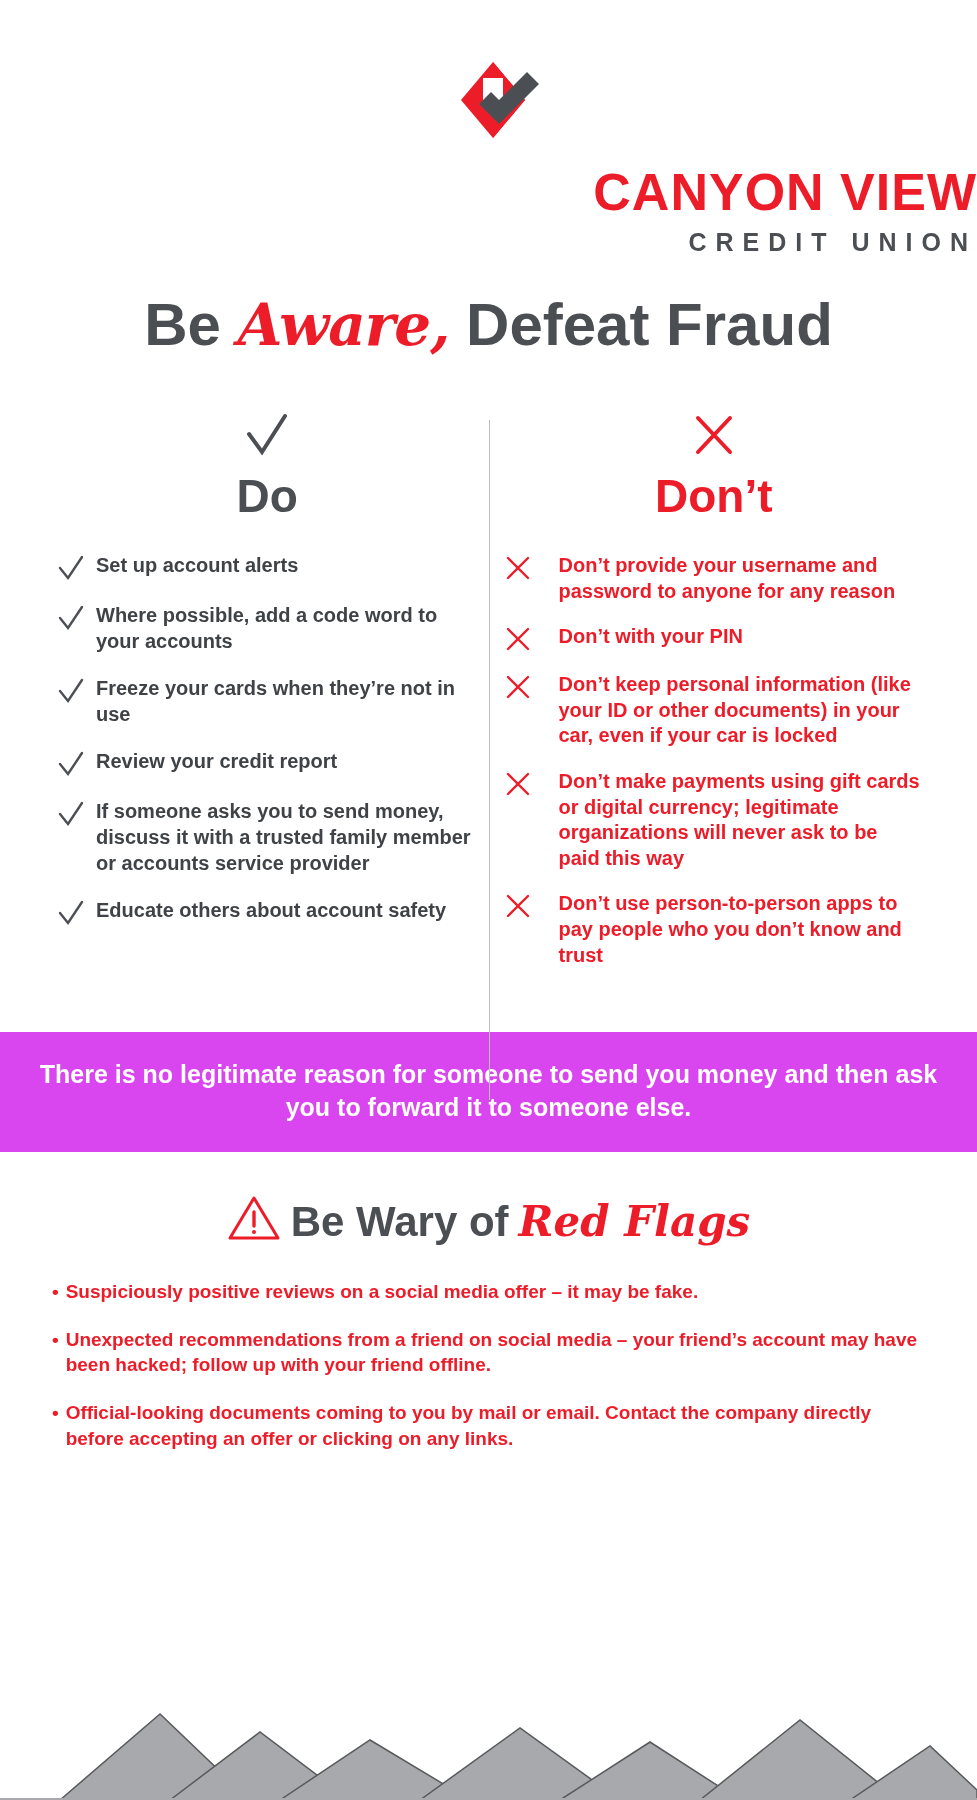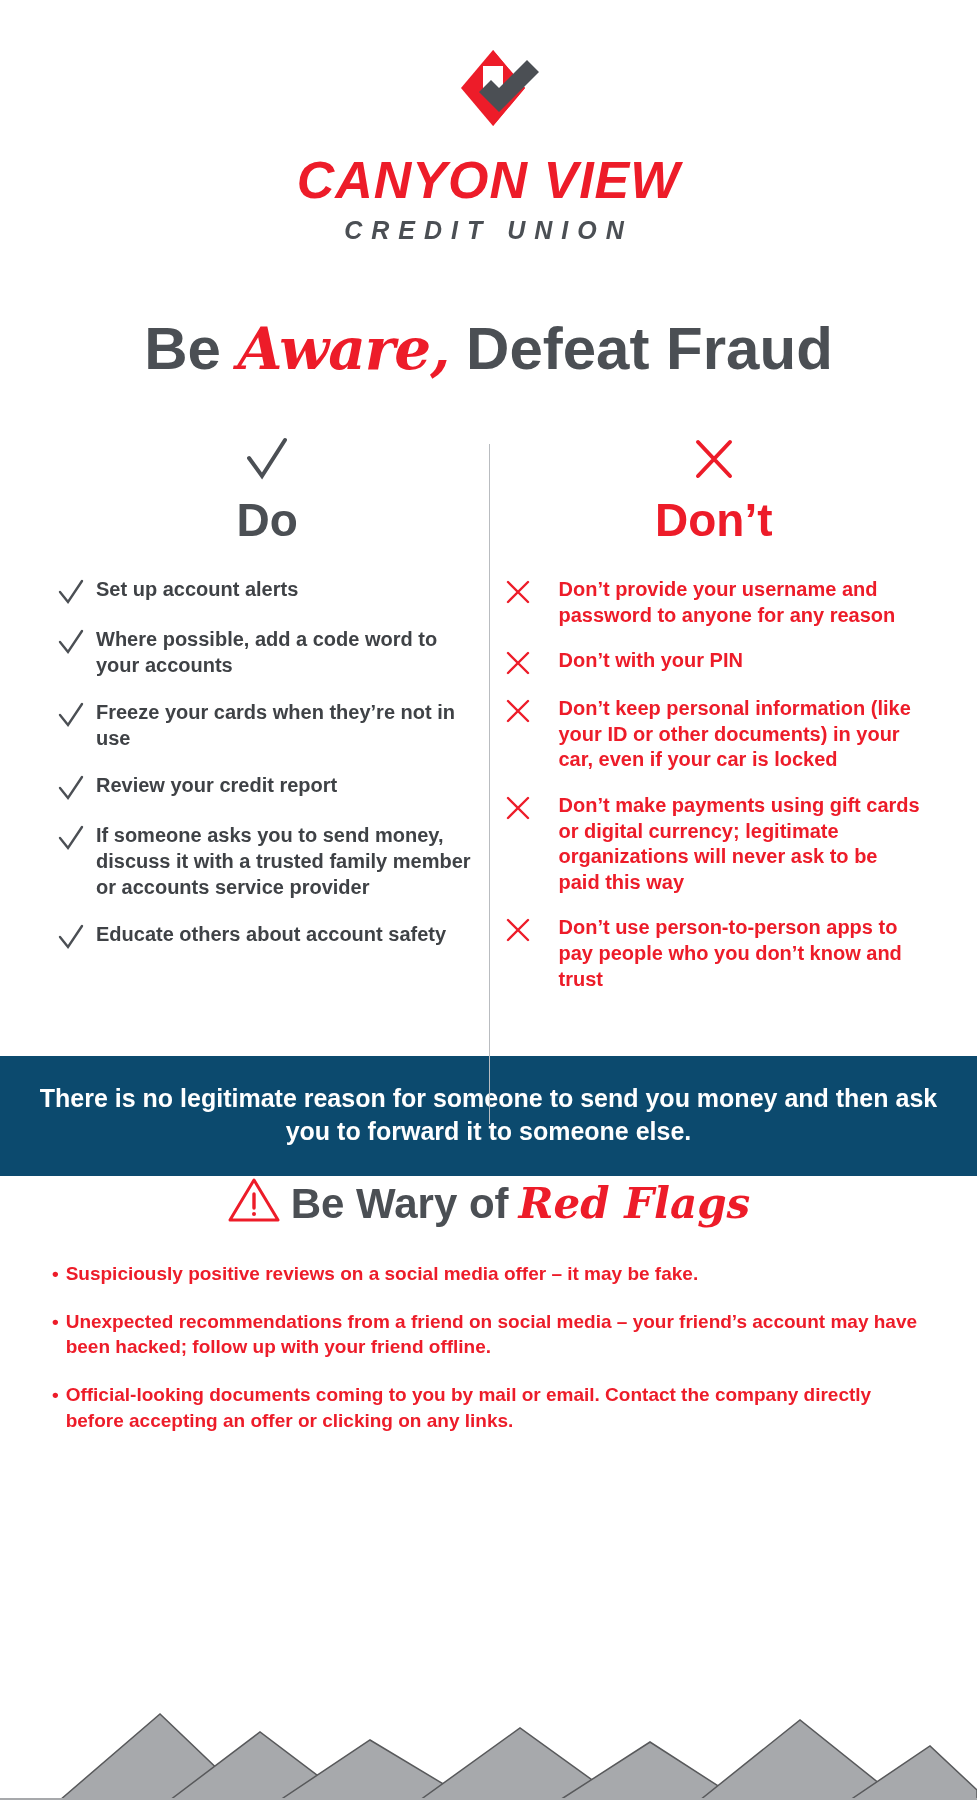--- a/index.html
+++ b/index.html
@@ -12,23 +12,22 @@
   }
   .page {
     position: relative;
     width: 977px;
     height: 1800px;
     background: #ffffff;
   }
 
   
   .logo-block {
-    padding-top: 36px;
-    text-align: center;
-    font-style: italic;
+    padding-top: 48px;
+    text-align: right;
   }
   .logo-mark {
     width: 160px;
     height: 104px;
     margin: 0 auto 14px auto;
     position: relative;
   }
   .logo-name {
     font-family: "Liberation Sans", sans-serif;
     font-weight: bold;
@@ -42,21 +41,21 @@
     font-weight: bold;
     font-size: 25px;
     letter-spacing: 9px;
     color: #4b4f54;
     margin-top: 10px;
   }
 
   
   .headline {
     text-align: center;
-    margin-top: 72px;
+    margin-top: 36px;
     font-weight: bold;
     font-size: 60px;
     color: #4b4f54;
     line-height: 1.05;
     white-space: nowrap;
   }
   .headline .script {
     font-family: "DejaVu Serif", serif;
     font-style: italic;
     font-weight: bold;
@@ -115,35 +114,36 @@
     font-weight: bold;
     line-height: 1.28;
   }
   .col.do .item .txt { color: #3f4246; }
   .col.dont .item .txt { color: #ed1c29; margin-left: 16px; }
   .col.dont .item { margin-bottom: 20px; }
 
   
   .banner {
     margin-top: 44px;
-    background: #0c4a6e;
+    background: #d946ef;
     color: #ffffff;
     padding: 26px 36px 28px 36px;
     text-align: center;
     font-size: 25px;
     font-weight: bold;
     line-height: 1.32;
   }
 
   
   .flags-title {
     display: flex;
     align-items: center;
     justify-content: center;
     gap: 10px;
+    margin-top: 42px;
     font-size: 42px;
     font-weight: bold;
     color: #4b4f54;
     line-height: 1;
   }
   .flags-title .script {
     font-family: "DejaVu Serif", serif;
     font-style: italic;
     font-weight: bold;
     color: #ed1c29;

